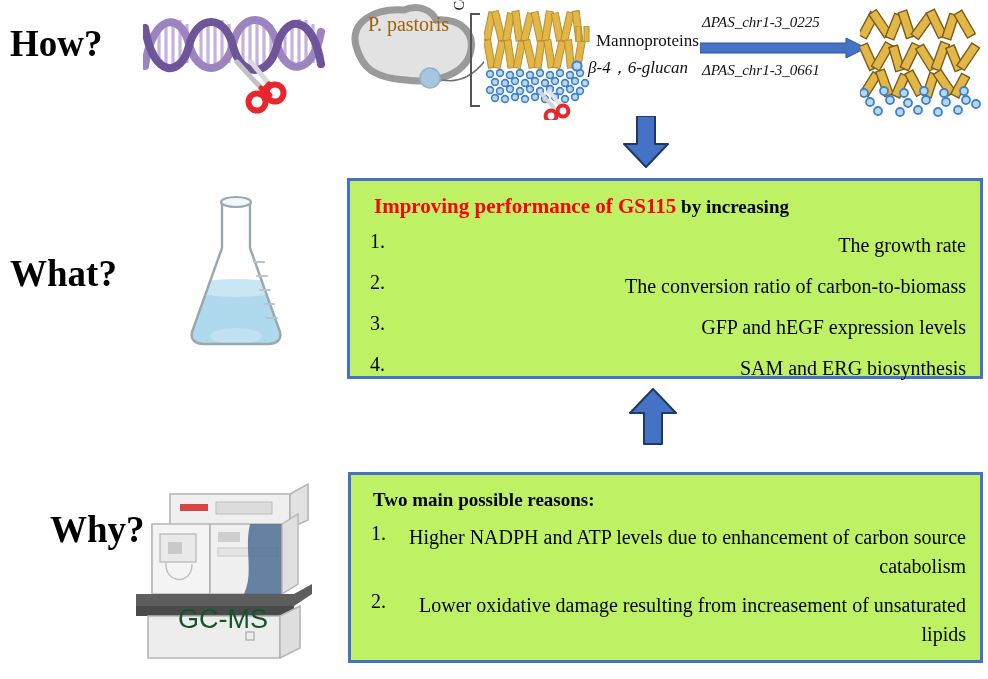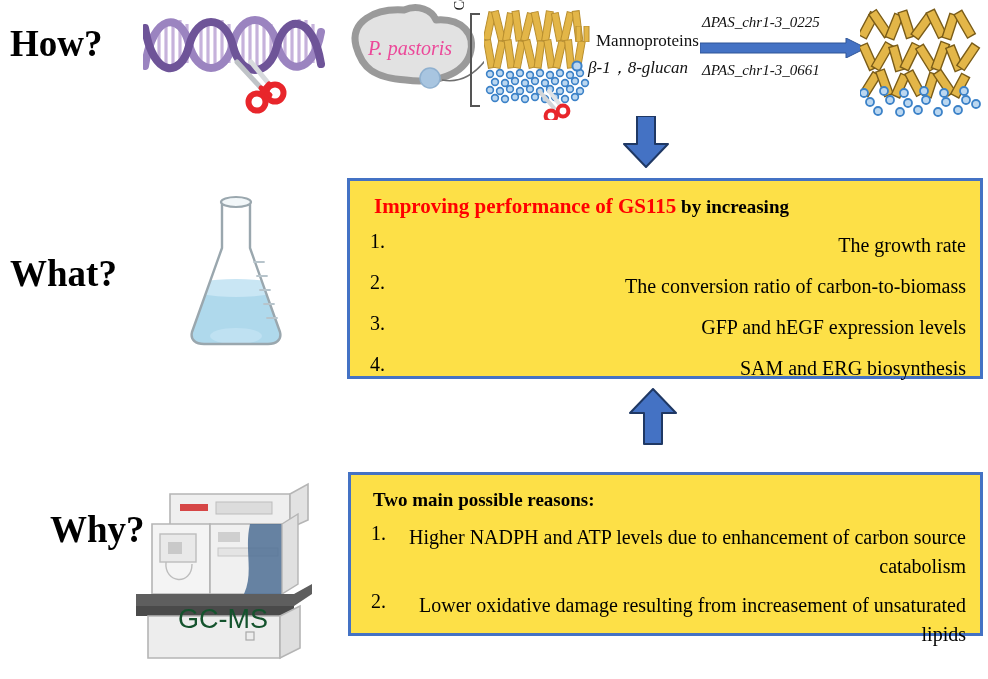--- a/index.html
+++ b/index.html
@@ -27,24 +27,24 @@
     white-space: nowrap;
   }
   #q-how  { left: 10px;  top: 22px; }
   #q-what { left: 10px;  top: 252px; }
   #q-why  { left: 10px;  top: 508px; margin-left: 40px; }
 
   
   .panel {
     position: absolute;
     border: 3px solid #4472C4;
-    background: #fde047;
+    background: #bef264;
   }
   #box-what { left: 347px; top: 178px; width: 636px; height: 201px; }
-  #box-why  { left: 348px; top: 472px; width: 635px; height: 164px; }
+  #box-why  { left: 348px; top: 472px; width: 635px; height: 191px; }
 
   .box-title {
     position: absolute;
     font-weight: bold;
     font-size: 21px;
     white-space: nowrap;
   }
   #what-title { left: 24px; top: 13px; }
   #what-title .hl { color: #FF0000; }
   #what-title .rest { color: #000000; font-size: 19px; }
@@ -71,24 +71,23 @@
   #arrow-up   { left: 628px; top: 388px; width: 50px; height: 58px; }
 
   
   #dna { position: absolute; left: 143px; top: 4px; width: 183px; height: 112px; }
 
   
   #cellwall-group { position: absolute; left: 344px; top: 0px; width: 644px; height: 120px; }
 
   .yeast-label {
     position: absolute;
-    left: 24px; top: 37px;
-    font-style: italic;
+    left: 24px; top: 13px;
     font-size: 20px;
-    color: #ec4899;
+    color: #a16207;
     white-space: nowrap;
   }
   .cw-vert {
     position: absolute;
     left: 108px; top: 20px;
     width: 72px; height: 16px;
     transform: rotate(-90deg);
     transform-origin: left top;
     font-size: 14px;
     color: #111;
@@ -277,21 +276,21 @@
 
     <svg width="18" height="16" viewBox="0 0 18 16" style="position:absolute;left:230px;top:26px;">
       <rect x="2" y="0" width="5" height="16" fill="#E3B648" stroke="#B88E2E" stroke-width="1"></rect>
       <rect x="10" y="0" width="5" height="16" fill="#E3B648" stroke="#B88E2E" stroke-width="1"></rect>
     </svg>
     <div class="legend-text" id="leg-manno">Mannoproteins</div>
 
     <svg width="12" height="12" viewBox="0 0 12 12" style="position:absolute;left:227px;top:60px;">
       <circle cx="6" cy="6" r="4.6" fill="#BBD7F0" stroke="#3C82C8" stroke-width="2"></circle>
     </svg>
-    <div class="legend-text" id="leg-glucan">β-1，8-glucan</div>
+    <div class="legend-text" id="leg-glucan">β-4，6-glucan</div>
 
     <div class="gene-label" id="gene-top">ΔPAS_chr1-3_0225</div>
     <svg id="long-arrow" viewBox="0 0 166 20">
       <path d="M0,5 L146,5 L146,0 L166,10 L146,20 L146,15 L0,15 Z" fill="#4472C4" stroke="#2F5597" stroke-width="1"></path>
     </svg>
     <div class="gene-label" id="gene-bot">ΔPAS_chr1-3_0661</div>
 
     <svg width="124" height="114" viewBox="0 0 124 114" style="position:absolute;left:516px;top:4px;">
       <g fill="#E3B648" stroke="#7A5C18" stroke-width="1.4">
         <rect x="4" y="8" width="9" height="26" transform="rotate(28 8 21)"></rect>

